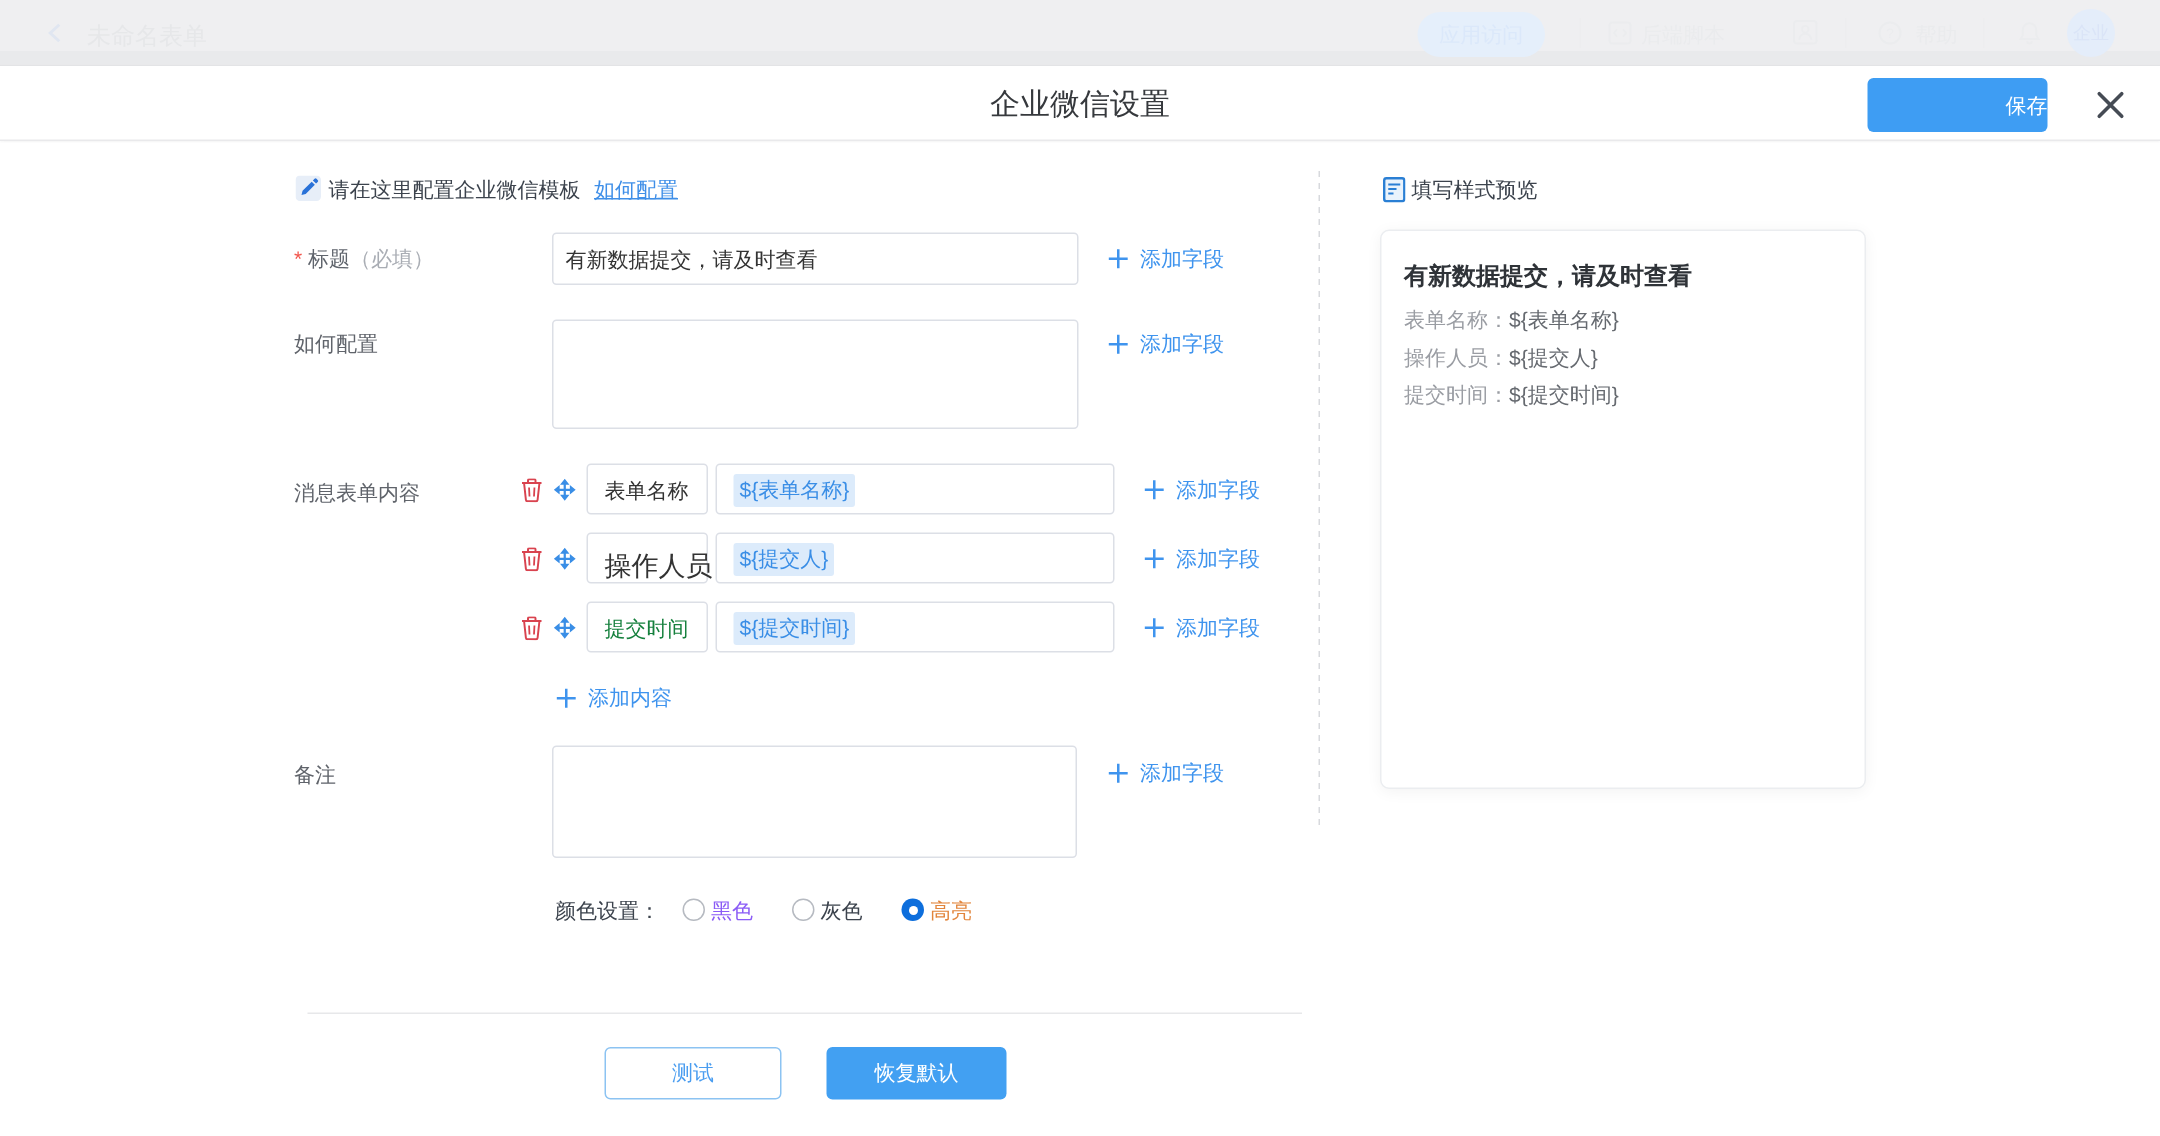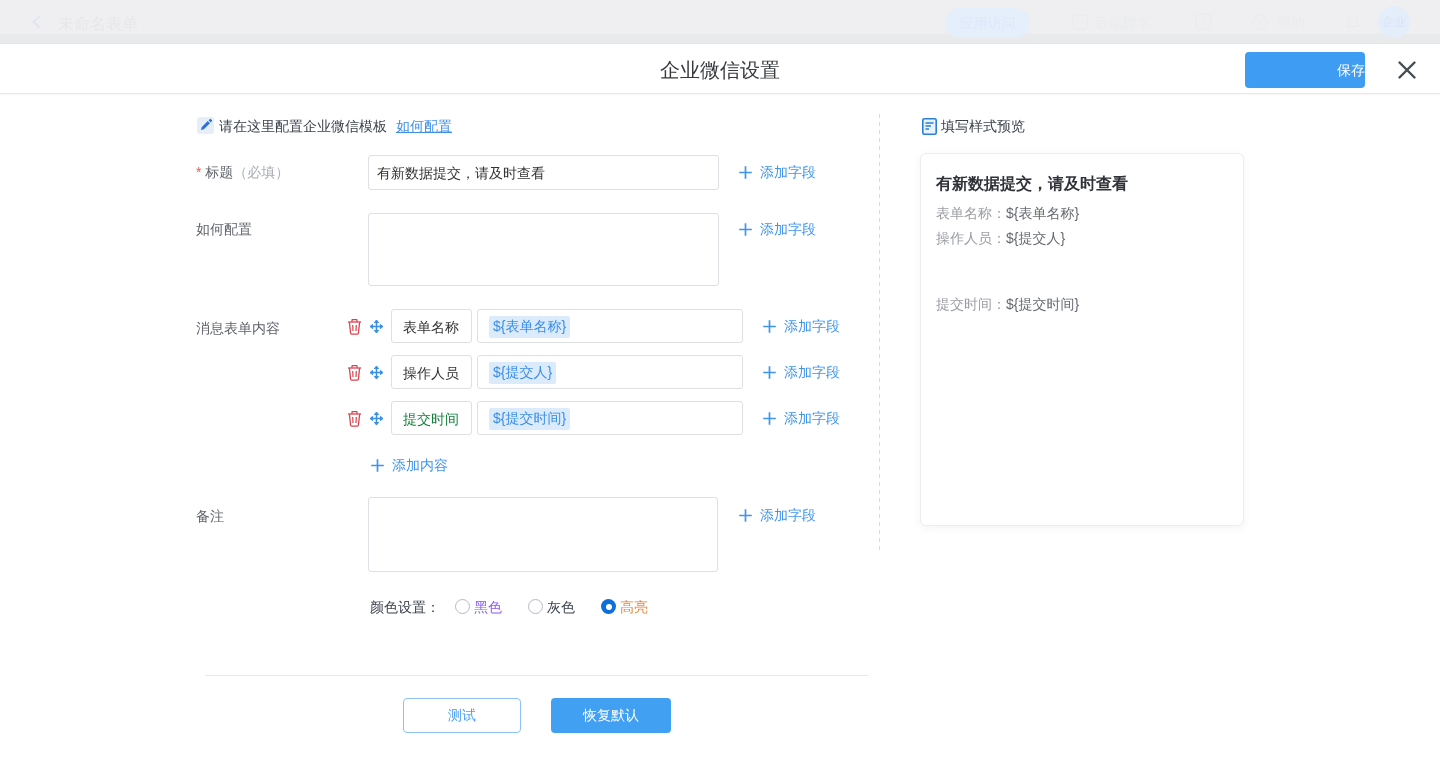--- a/index.html
+++ b/index.html
@@ -151,21 +151,21 @@
       <svg class="abs" style="left:369px;top:321px" width="15" height="15" viewBox="0 0 15 15">
   <g fill="#3a8ee6" stroke="#3a8ee6">
     <path d="M7.5 1 L9.6 3.6 H5.4 Z"></path>
     <path d="M7.5 14 L9.6 11.4 H5.4 Z"></path>
     <path d="M1 7.5 L3.6 5.4 V9.6 Z"></path>
     <path d="M14 7.5 L11.4 5.4 V9.6 Z"></path>
     <path d="M7.5 2.5 V12.5 M2.5 7.5 H12.5" fill="none" stroke-width="1.5"></path>
   </g>
 </svg>
       <div class="inputbox" style="left:391px;top:311px;width:81px;height:34px;"></div>
-      <div class="abs" style="left:403px;top:321px;font-size:14px;color:#333;">操作人员</div>
+      <div class="abs" style="left:403px;top:321px;font-size:18px;color:#333;">操作人员</div>
       <div class="inputbox" style="left:477px;top:311px;width:266px;height:34px;"></div>
       <div class="abs" style="left:489px;top:318px;"><span class="token">${提交人}</span></div>
       <div class="addlink" style="left:762px;top:320.5px;">
         <svg width="15" height="15" viewBox="0 0 15 15">
           <path d="M7.5 1.2 V13.8 M1.2 7.5 H13.8" stroke="#3f94ee" stroke-width="1.7"></path>
         </svg>
         <span>添加字段</span>
       </div>
       <svg class="abs" style="left:347px;top:367px" width="15" height="16" viewBox="0 0 15 16">
   <path d="M5 2.8 V1.2 a0.7 0.7 0 0 1 0.7 -0.7 h3.6 a0.7 0.7 0 0 1 0.7 0.7 V2.8" fill="none" stroke="#d9434f" stroke-width="1.3"></path>
@@ -227,15 +227,15 @@
   <svg class="abs" style="left:922px;top:74px" width="15" height="17" viewBox="0 0 15 17">
     <rect x="0.8" y="0.8" width="13.4" height="15.4" rx="1.5" fill="#eaf3fc" stroke="#2a7fd4" stroke-width="1.6"></rect>
     <path d="M3.5 5 H11.5 M3.5 8 H9 M3.5 11 H7" stroke="#2a7fd4" stroke-width="1.4"></path>
   </svg>
   <div class="label" style="left:941px;top:74px;color:#3c434d;">填写样式预览</div>
 
   <div id="card">
     <div class="abs" style="left:15px;top:20px;font-size:16px;font-weight:bold;color:#2f3338;">有新数据提交，请及时查看</div>
     <div class="abs" style="left:15px;top:51px;font-size:14px;color:#9a9da3;">表单名称：<span style="color:#666a70;">${表单名称}</span></div>
     <div class="abs" style="left:15px;top:76px;font-size:14px;color:#9a9da3;">操作人员：<span style="color:#666a70;">${提交人}</span></div>
-    <div class="abs" style="left:15px;top:101px;font-size:14px;color:#9a9da3;margin-top:41px;">提交时间：<span style="color:#666a70;">${提交时间}</span></div>
+    <div class="abs" style="left:15px;top:101px;font-size:14px;color:#9a9da3;">提交时间：<span style="color:#666a70;">${提交时间}</span></div>
   </div>
 </div>
 
 </body></html>

